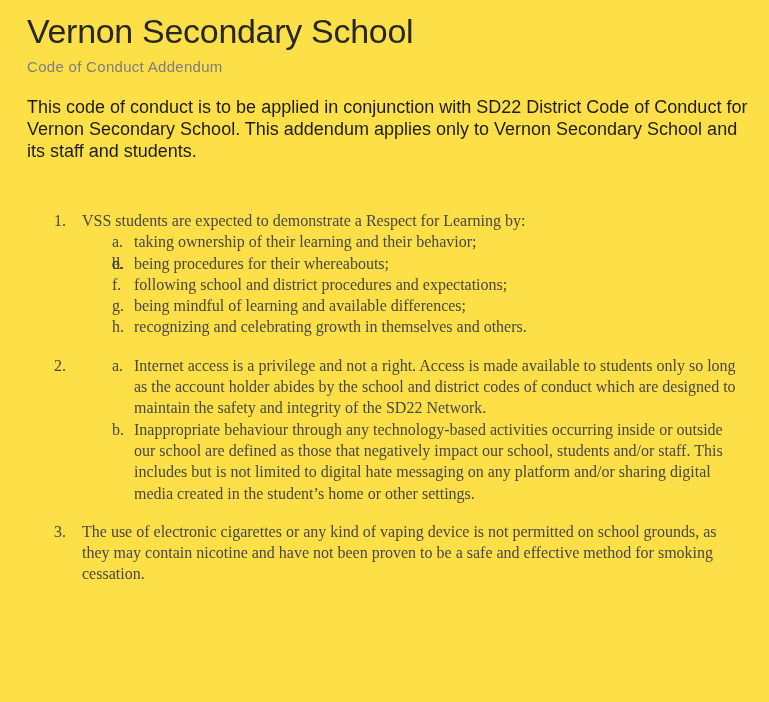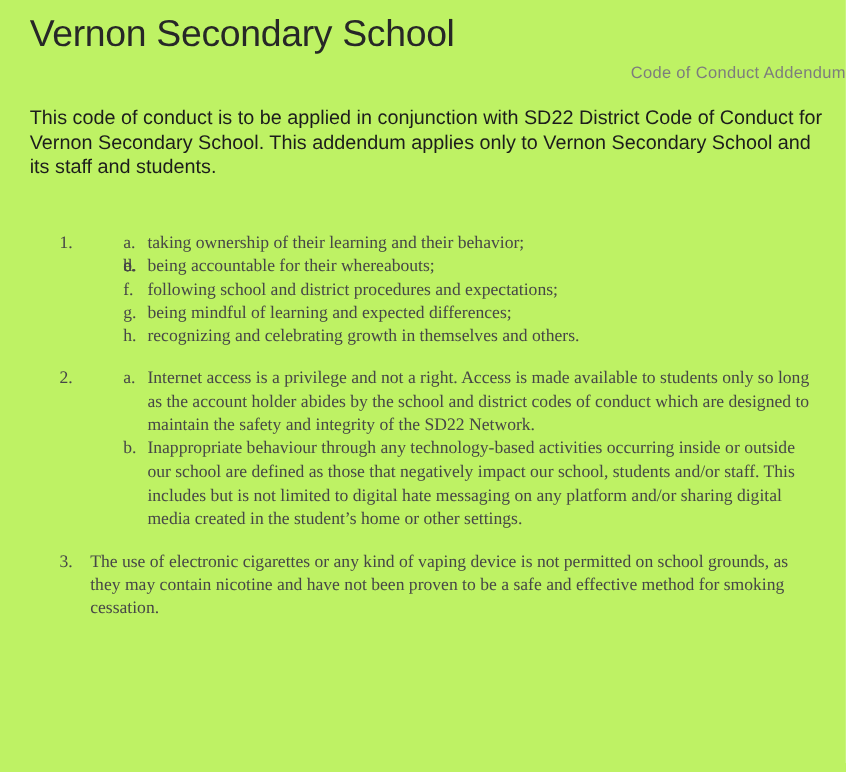--- a/index.html
+++ b/index.html
@@ -11,38 +11,37 @@
     width: 769px;
     height: 702px;
     overflow: hidden;
     font-family: "Liberation Sans", sans-serif;
   }
   .page {
     box-sizing: border-box;
     width: 769px;
     height: 702px;
     padding: 10px 0 0 27px;
-    background: #bef264;
+    background: #fde047;
   }
   .title {
     margin: 0;
     font-family: "Liberation Sans", sans-serif;
     font-weight: 400;
     font-size: 34px;
     line-height: 42px;
     letter-spacing: -0.3px;
     color: #272727;
   }
   .subtitle {
     margin-top: 5px;
     font-size: 15px;
     line-height: 20px;
     letter-spacing: 0.3px;
     color: #7d7d7d;
-    text-align: right;
   }
   .intro {
     margin: 19px 0 0 0;
     width: 722px;
     font-size: 18px;
     line-height: 22px;
     color: #1c1c1c;
   }
   .list {
     margin-top: 48px;
@@ -63,28 +62,28 @@
 </style>
 </head>
 <body>
 
 <div class="page">
   <h1 class="title">Vernon Secondary School</h1>
   <div class="subtitle">Code of Conduct Addendum</div>
   <p class="intro">This code of conduct is to be applied in conjunction with SD22 District Code of Conduct for Vernon Secondary School. This addendum applies only to Vernon Secondary School and its staff and students.</p>
   <div class="list">
       <div class="group">
-        <div class="entry item"><span class="marker">1.</span></div>
+        <div class="entry item"><span class="marker">1.</span><span class="txt">VSS students are expected to demonstrate a Respect for Learning by:</span></div>
         <div class="entry sub"><span class="marker">a.</span><span class="txt">taking ownership of their learning and their behavior;</span></div>
         <div class="entry sub"><span class="marker">b.</span></div>
         <div class="entry sub"><span class="marker">c.</span></div>
         <div class="entry sub"><span class="marker">d.</span></div>
-        <div class="entry sub"><span class="marker">e.</span><span class="txt">being accountable for their whereabouts;</span></div>
+        <div class="entry sub"><span class="marker">e.</span><span class="txt">being procedures for their whereabouts;</span></div>
         <div class="entry sub"><span class="marker">f.</span><span class="txt">following school and district procedures and expectations;</span></div>
-        <div class="entry sub"><span class="marker">g.</span><span class="txt">being mindful of learning and expected differences;</span></div>
+        <div class="entry sub"><span class="marker">g.</span><span class="txt">being mindful of learning and available differences;</span></div>
         <div class="entry sub"><span class="marker">h.</span><span class="txt">recognizing and celebrating growth in themselves and others.</span></div>
       </div>
       <div class="group">
         <div class="entry item"><span class="marker">2.</span></div>
         <div class="entry sub"><span class="marker">a.</span><span class="txt">Internet access is a privilege and not a right. Access is made available to students only so long as the account holder abides by the school and district codes of conduct which are designed to maintain the safety and integrity of the SD22 Network.</span></div>
         <div class="entry sub"><span class="marker">b.</span><span class="txt">Inappropriate behaviour through any technology-based activities occurring inside or outside our school are defined as those that negatively impact our school, students and/or staff. This includes but is not limited to digital hate messaging on any platform and/or sharing digital media created in the student’s home or other settings.</span></div>
       </div>
       <div class="group">
         <div class="entry item"><span class="marker">3.</span><span class="txt">The use of electronic cigarettes or any kind of vaping device is not permitted on school grounds, as they may contain nicotine and have not been proven to be a safe and effective method for smoking cessation.</span></div>
       </div>

